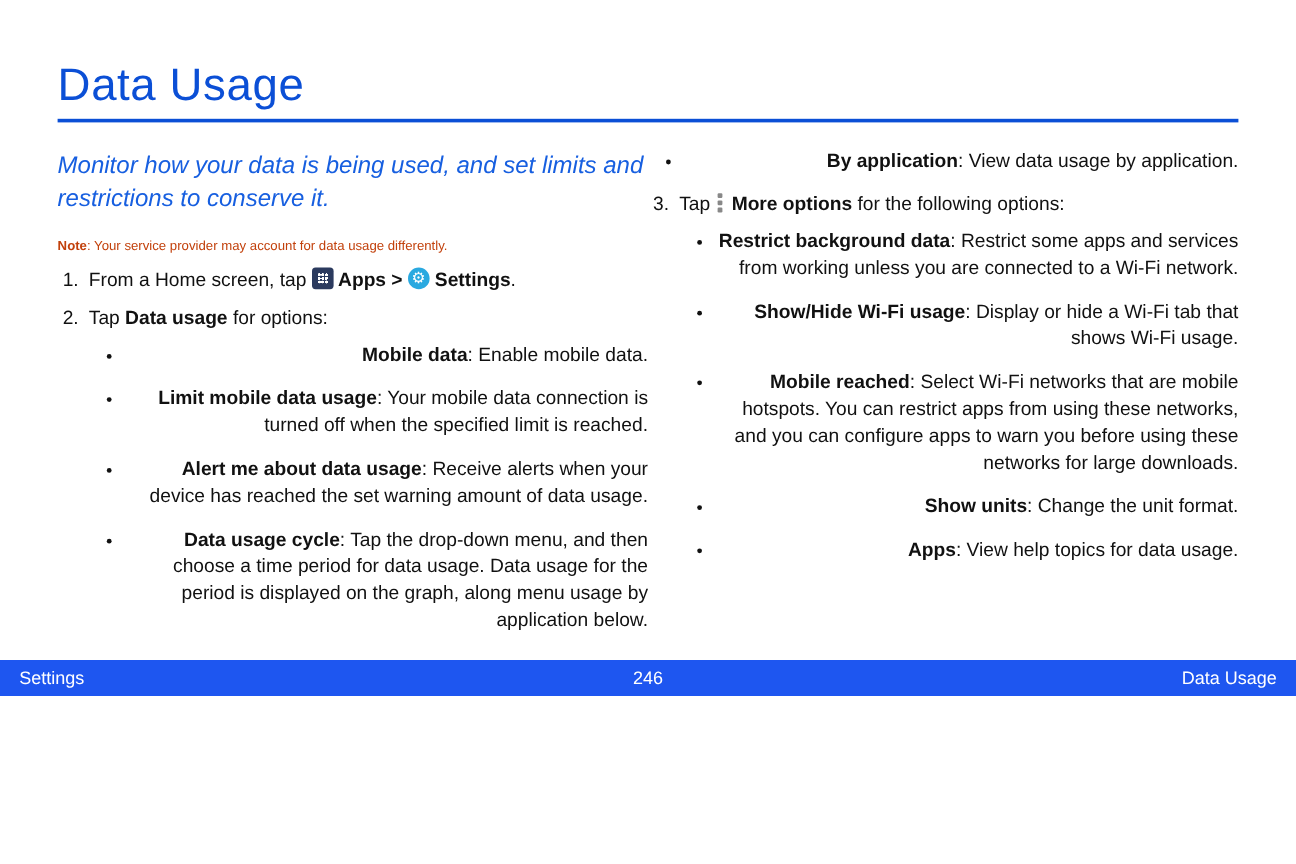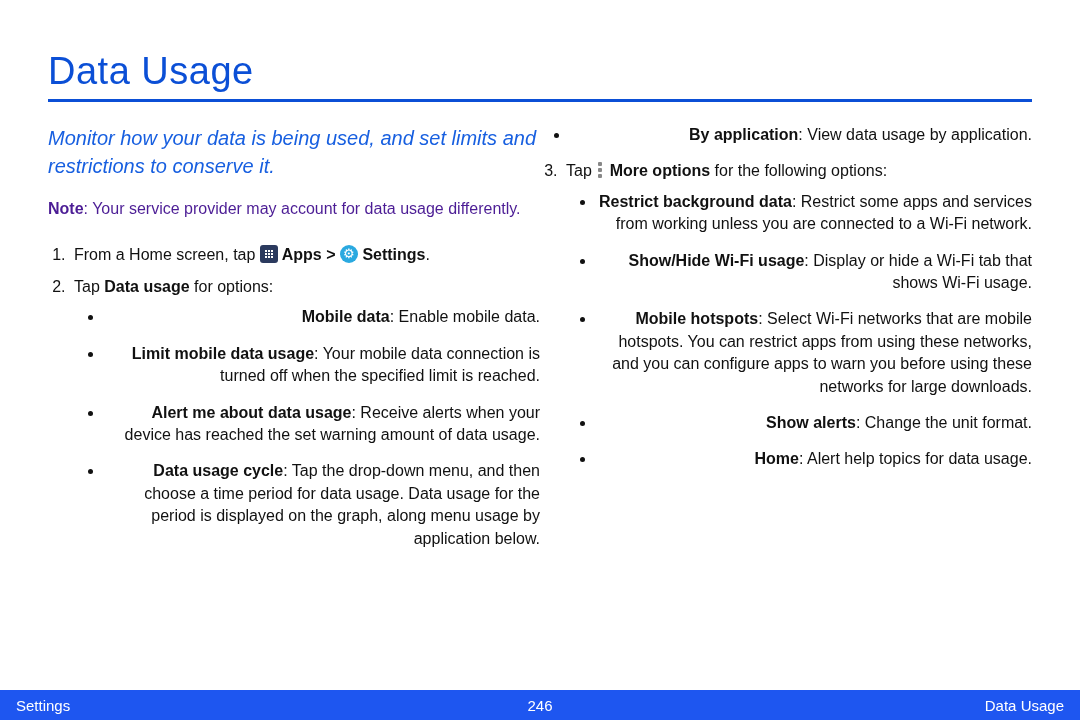--- a/index.html
+++ b/index.html
@@ -1,24 +1,24 @@
 <!DOCTYPE html>
 <html><head>
 <meta charset="utf-8">
 <style>
   * { box-sizing: border-box; margin: 0; padding: 0; }
   html, body { width: 1080px; height: 720px; font-family: Arial, Helvetica, sans-serif; background: #fff; }
-  .page { width: 1080px; height: 720px; position: relative; }
+  .page { width: 1080px; height: 580px; position: relative; }
   .content { padding: 50px 48px 0 48px; }
   .title { font-size: 38px; font-weight: 400; color: #0b4fd6; letter-spacing: 0.5px; margin-bottom: 6px; }
   .rule { height: 3px; background: #0b4fd6; margin-bottom: 22px; }
   .cols { display: flex; }
   .col { flex: 1; font-size: 16px; line-height: 1.4; color: #111; }
   .intro { font-style: italic; color: #175fe0; font-size: 20px; line-height: 1.4; margin-bottom: 18px; }
-  .note { color: #4c1d95; font-size: 16px; margin-bottom: 24px; line-height: 1.35; }
+  .note { color: #c2410c; font-size: 11px; margin-bottom: 10px; line-height: 1.35; }
   .note .bold { font-weight: 700; }
   ol.steps { list-style: decimal; padding-left: 22px; }
   ol.steps > li { margin-bottom: 10px; padding-left: 4px; }
   ul.bullets { list-style: disc; padding-left: 30px; margin-top: 8px; }
   ul.bullets > li { margin-bottom: 14px; text-align: right; }
   .b { font-weight: 700; }
   .icon { display: inline-block; vertical-align: -3px; }
   .apps-icon { width: 18px; height: 18px; background: #2b3a5e; border-radius: 3px; position: relative; }
   .apps-icon::after { content: ""; position: absolute; inset: 3px; background:
       radial-gradient(circle at 25% 25%, #fff 1.2px, transparent 1.3px),
@@ -73,23 +73,23 @@
       <div class="col">
         <ul class="bullets" style="margin-top:0;">
           <li><span class="b">By application</span><span>: View data usage by application.</span></li>
         </ul>
         <ol class="steps" start="3">
           <li>
             <span>Tap </span><span class="more-icon"></span><span class="b"> More options</span><span> for the following options:</span>
             <ul class="bullets">
               <li><span class="b">Restrict background data</span><span>: Restrict some apps and services from working unless you are connected to a Wi-Fi network.</span></li>
               <li><span class="b">Show/Hide Wi-Fi usage</span><span>: Display or hide a Wi-Fi tab that shows Wi-Fi usage.</span></li>
-              <li><span class="b">Mobile hotspots</span><span>: Select Wi-Fi networks that are mobile hotspots. You can restrict apps from using these networks, and you can configure apps to warn you before using these networks for large downloads.</span></li>
-              <li><span class="b">Show alerts</span><span>: Change the unit format.</span></li>
-              <li><span class="b">Home</span><span>: Alert help topics for data usage.</span></li>
+              <li><span class="b">Mobile reached</span><span>: Select Wi-Fi networks that are mobile hotspots. You can restrict apps from using these networks, and you can configure apps to warn you before using these networks for large downloads.</span></li>
+              <li><span class="b">Show units</span><span>: Change the unit format.</span></li>
+              <li><span class="b">Apps</span><span>: View help topics for data usage.</span></li>
             </ul>
           </li>
         </ol>
       </div>
 
     </div>
   </div>
 
   <div class="footer">
     <span>Settings</span>

